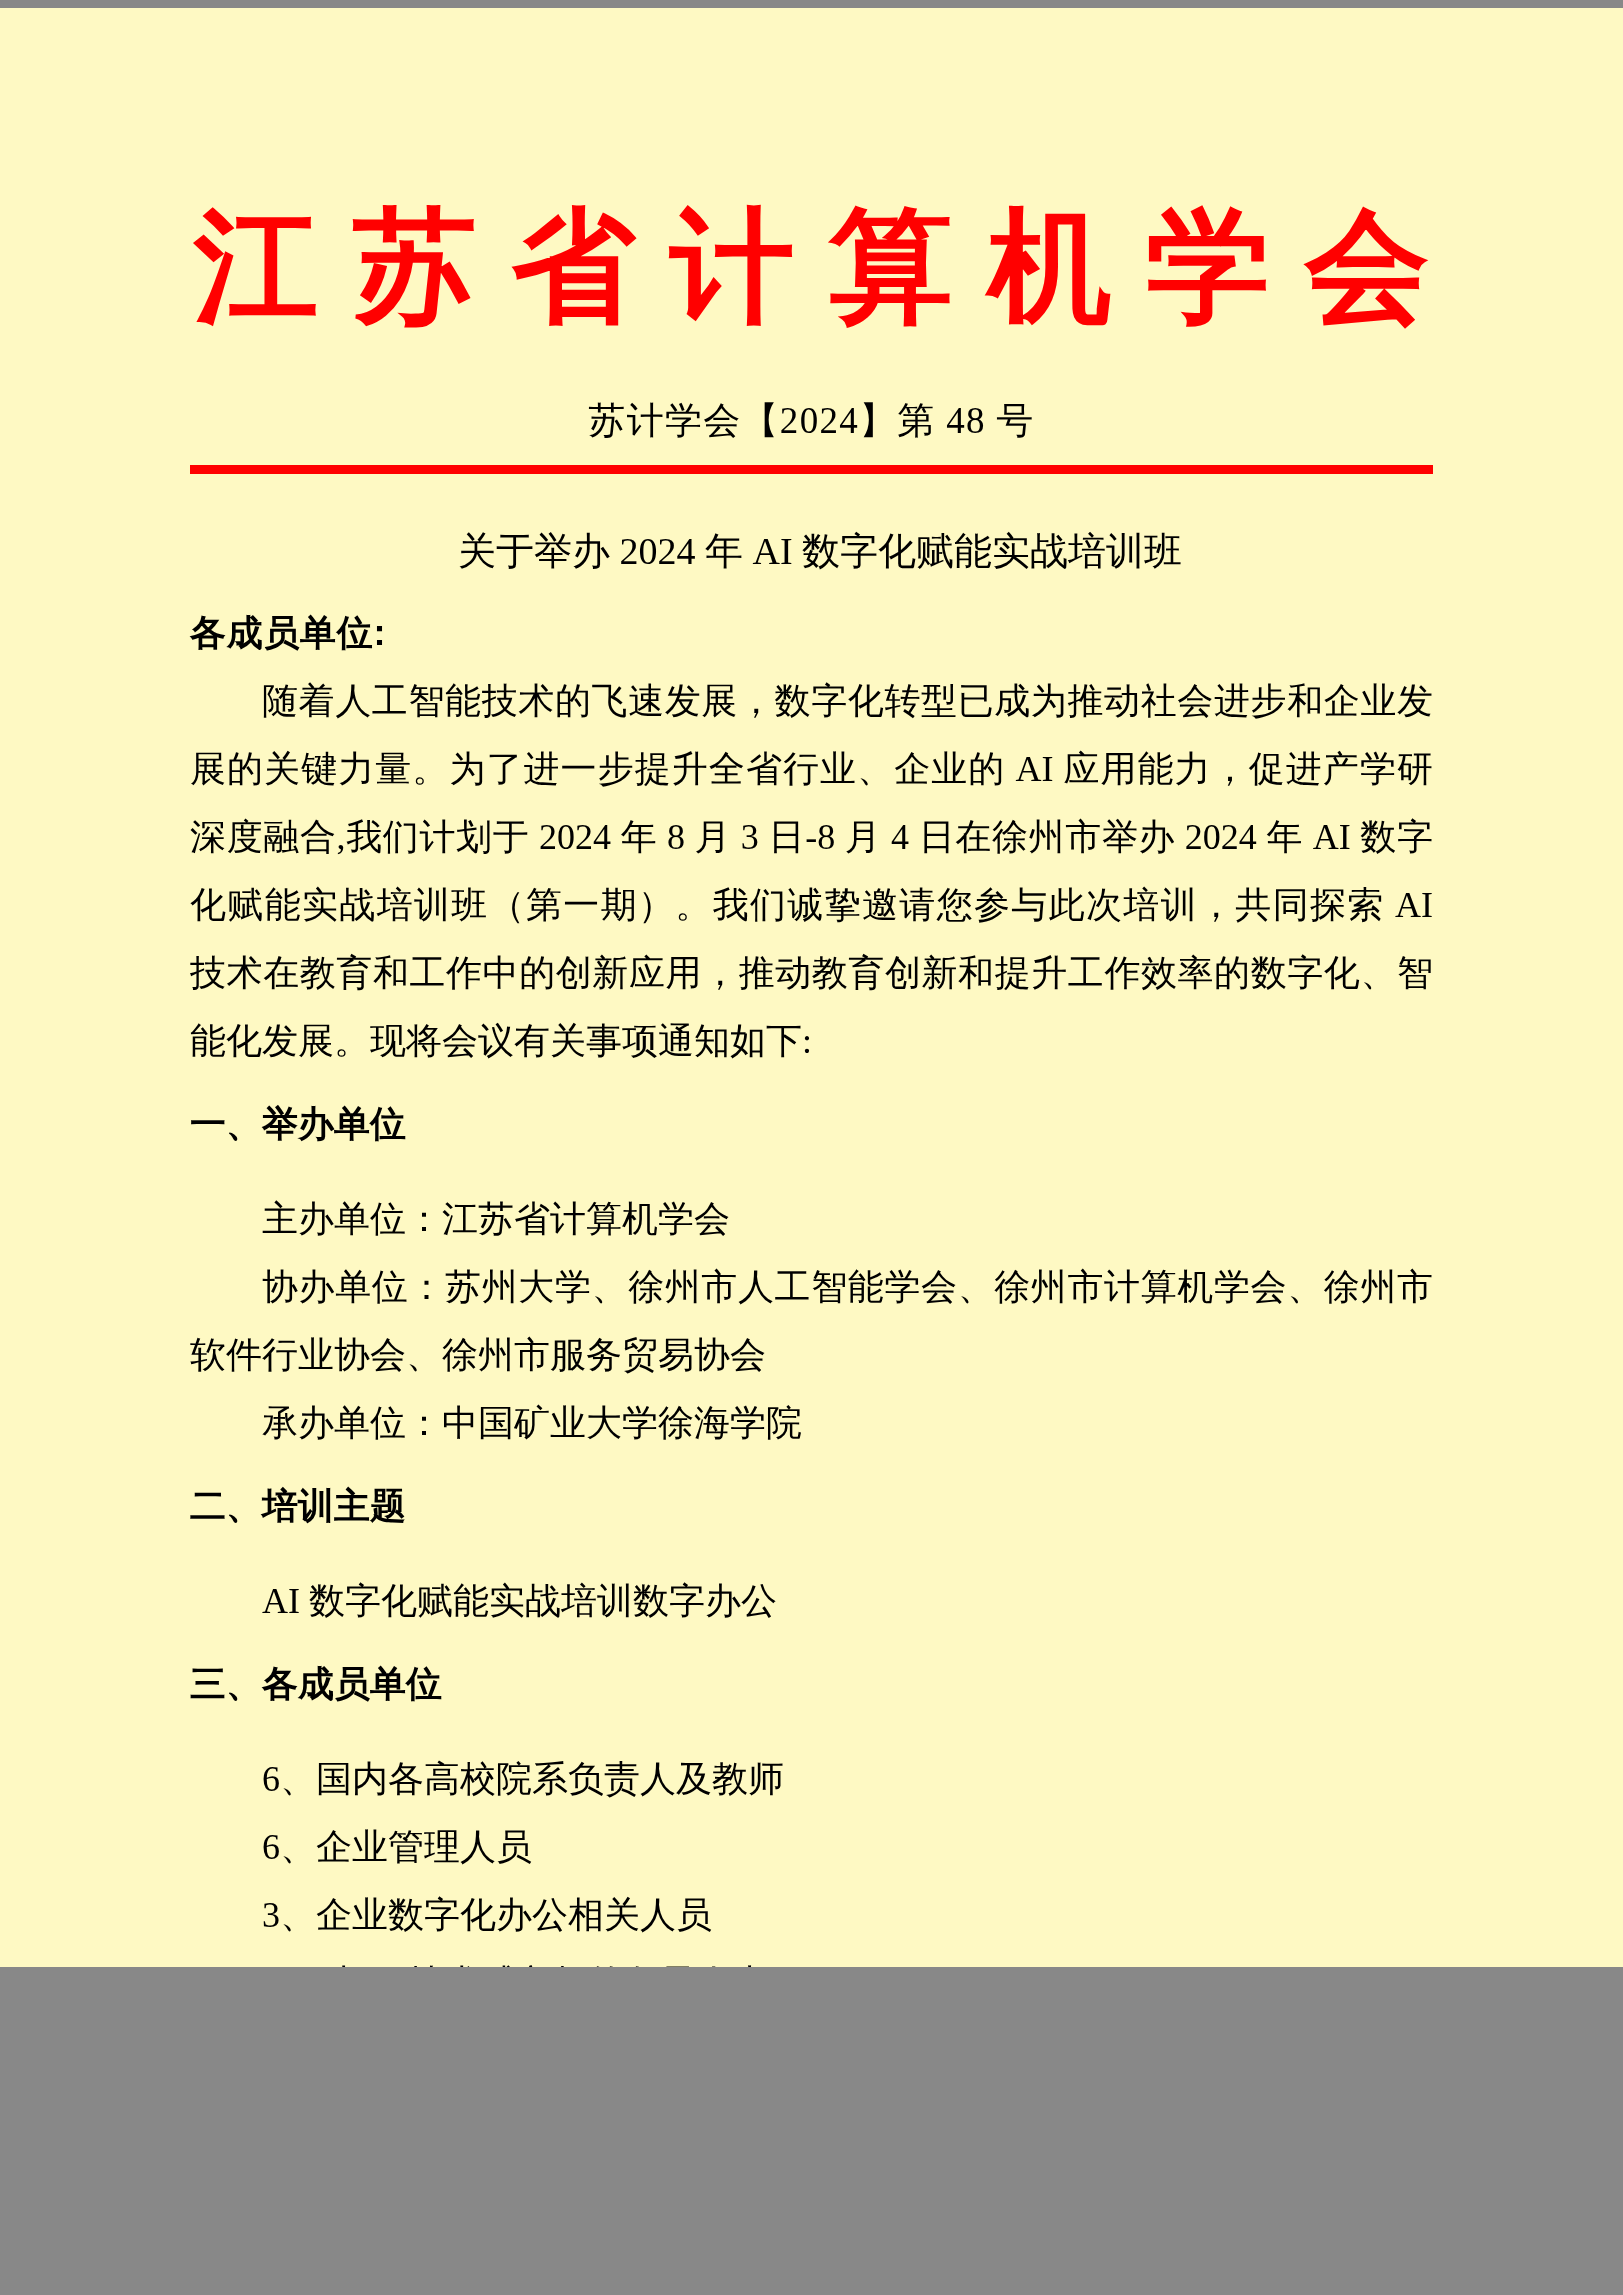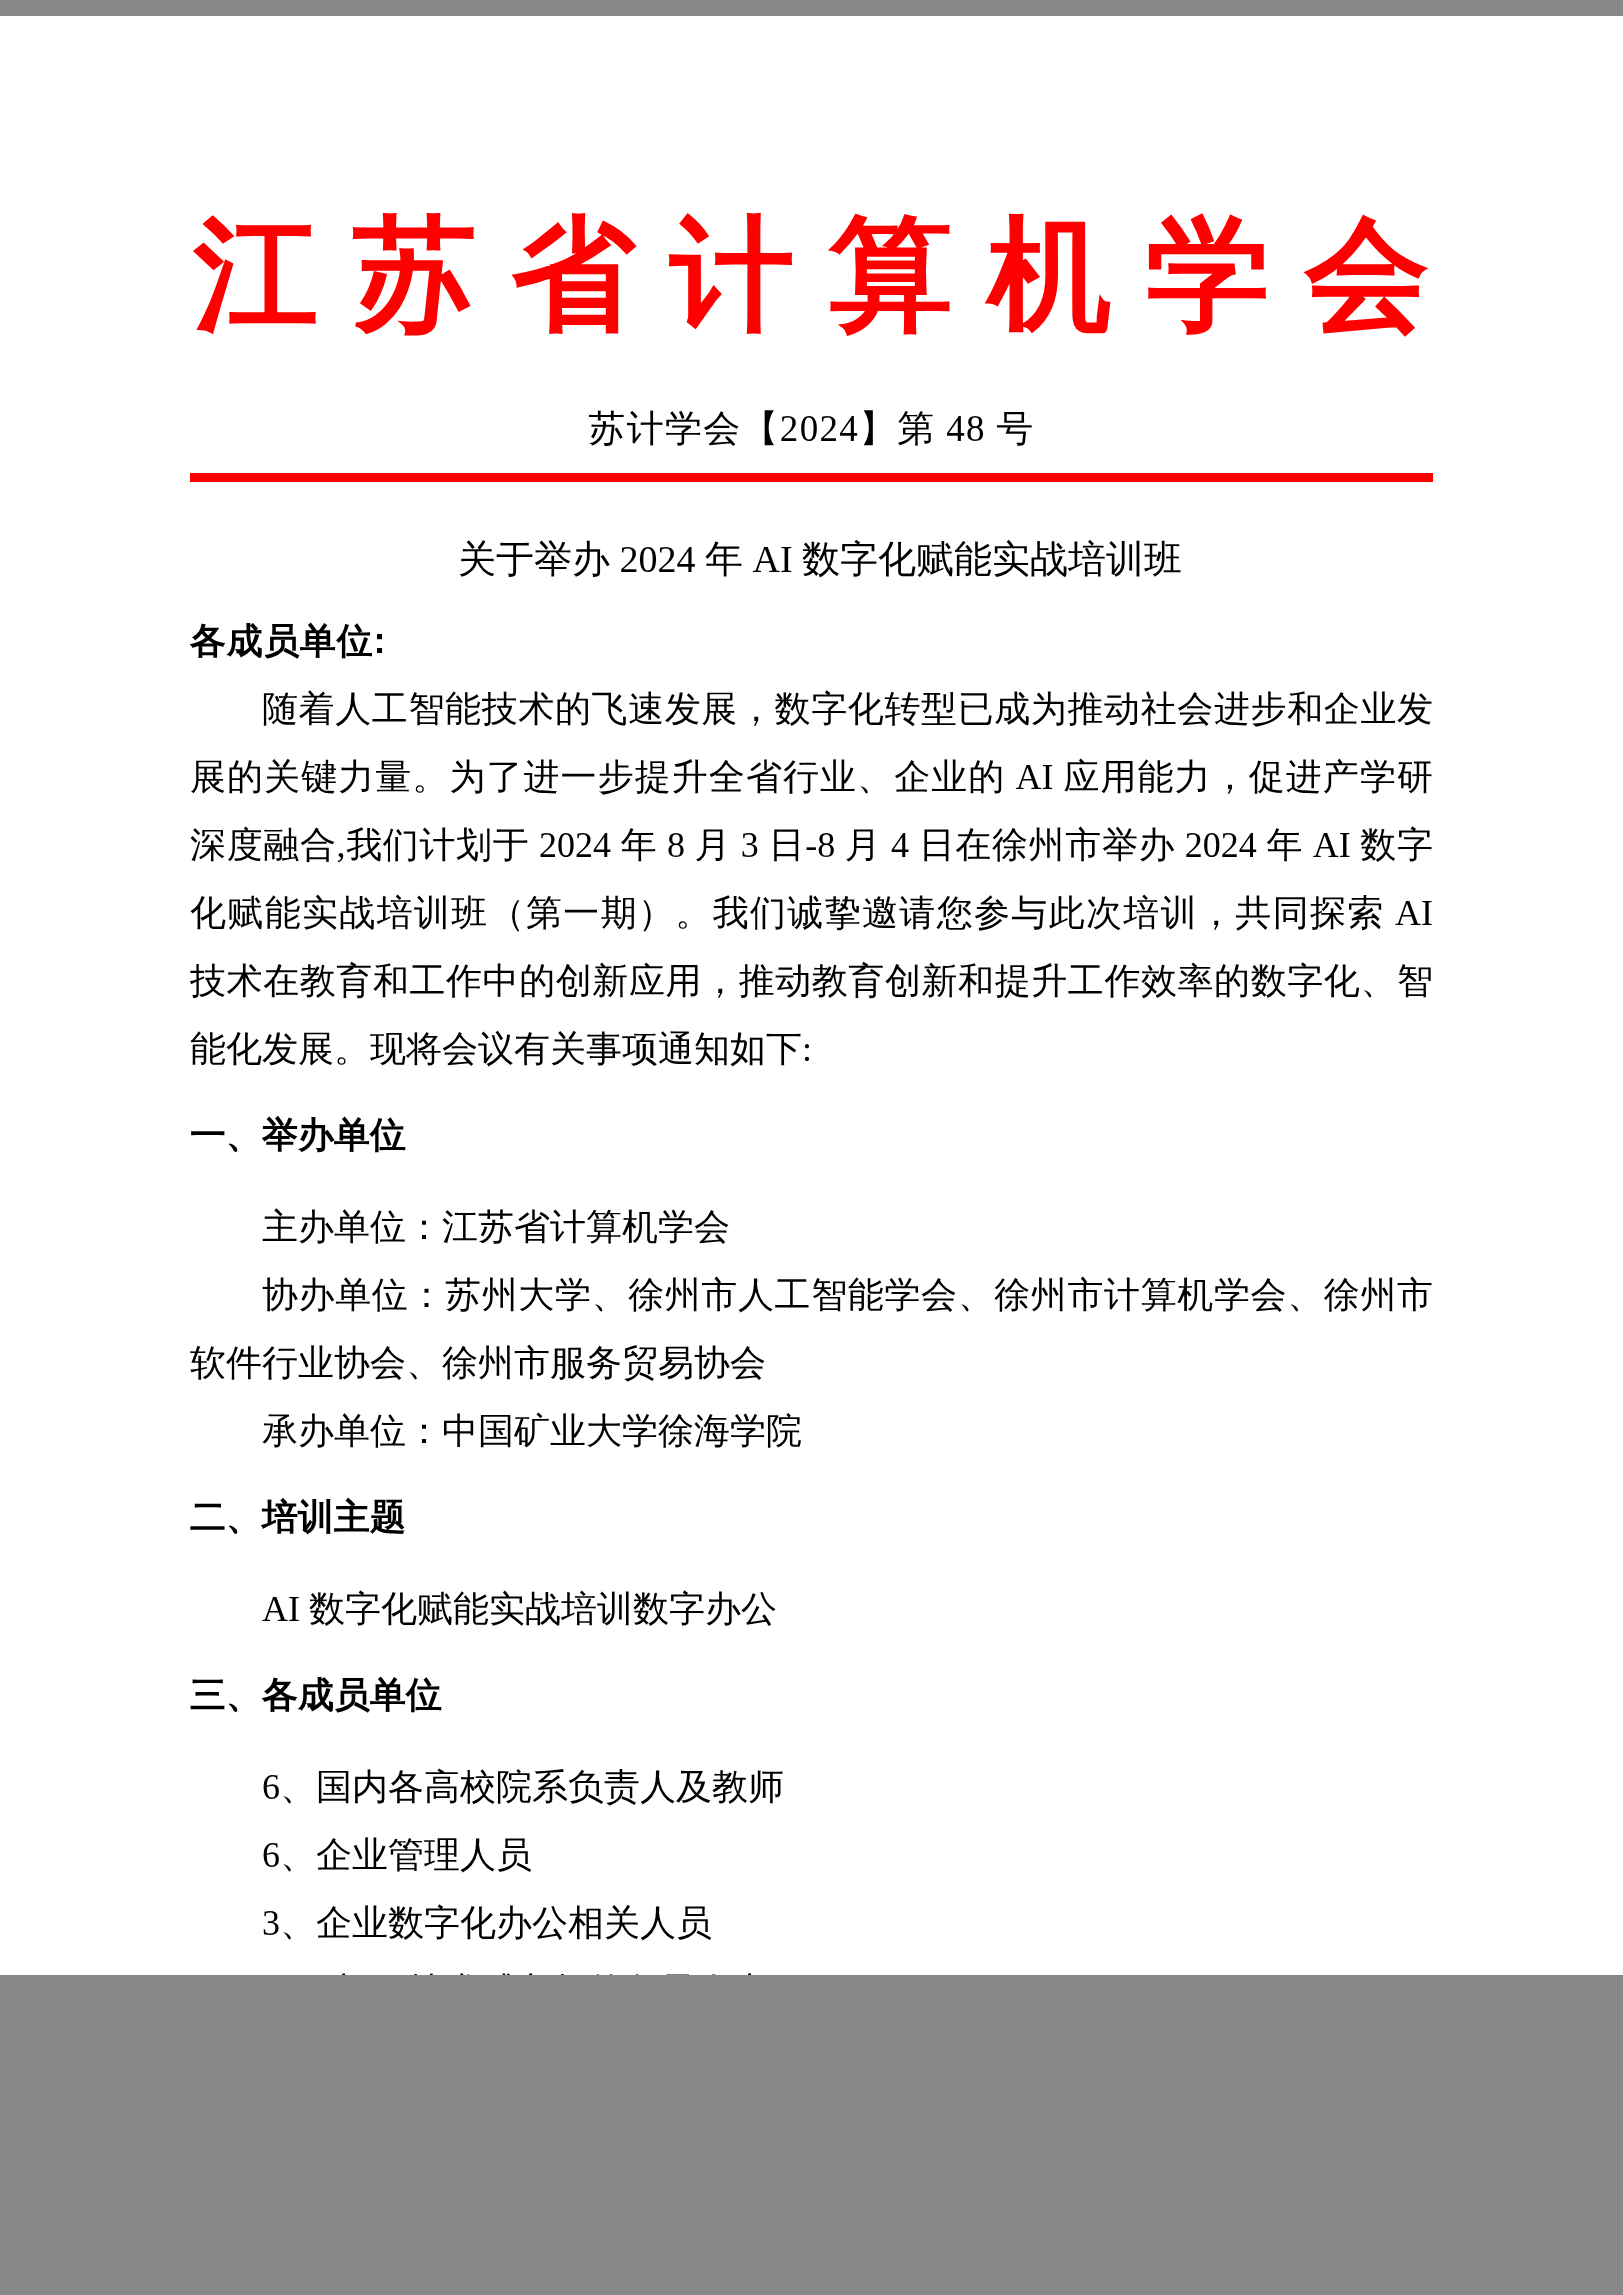--- a/index.html
+++ b/index.html
@@ -2,22 +2,22 @@
 <html lang="zh" style="--accent: #ff0000;font-size:10.5px"><head>
 <meta charset="utf-8">
 <style>
   :root { --accent: #ff0000; }
   * { box-sizing: border-box; }
   html, body { margin: 0; padding: 0; background: #888; }
   .page {
     position: relative;
     width: 1623px;
     height: 1959px;
-    margin: 16px auto;
-    background: #ffffff;
+    margin: 8px auto;
+    background: #fef9c3;
     overflow: hidden;
     font-family: "Liberation Serif", "DejaVu Serif", serif;
     color: #000000;
   }
   
   .letterhead { text-align: center; }
   .org-title {
     margin: 188px 0 0 0;
     font-size: 124px;
     line-height: 144px;
@@ -57,21 +57,21 @@
     text-align: justify;
   }
   .content p { margin: 0; }
   .salutation {
     font-family: "Liberation Sans", "DejaVu Sans", sans-serif;
     font-weight: 700;
     letter-spacing: 0.7px;
   }
   .indent { text-indent: 2em; }
   .section-heading {
-    font-family: Liberation Serif, serif;
+    font-family: Liberation Mono, monospace;
     font-weight: 700;
     font-size: 36px;
     line-height: 68px;
     margin: 18.3px 0 23.6px 0;
     text-align: left;
   }
 </style>
 </head>
 <body>
 

